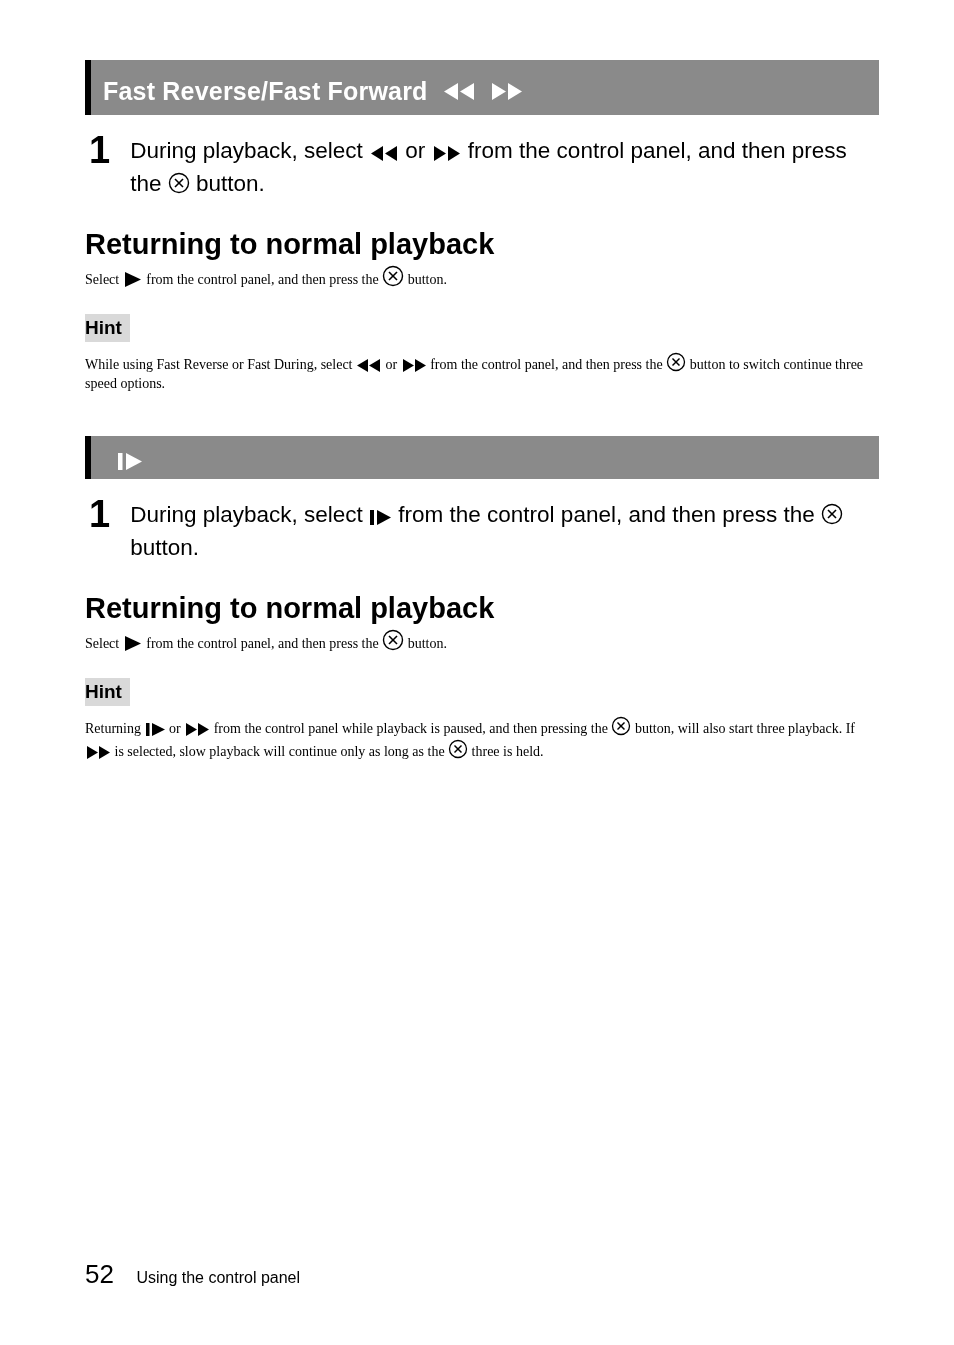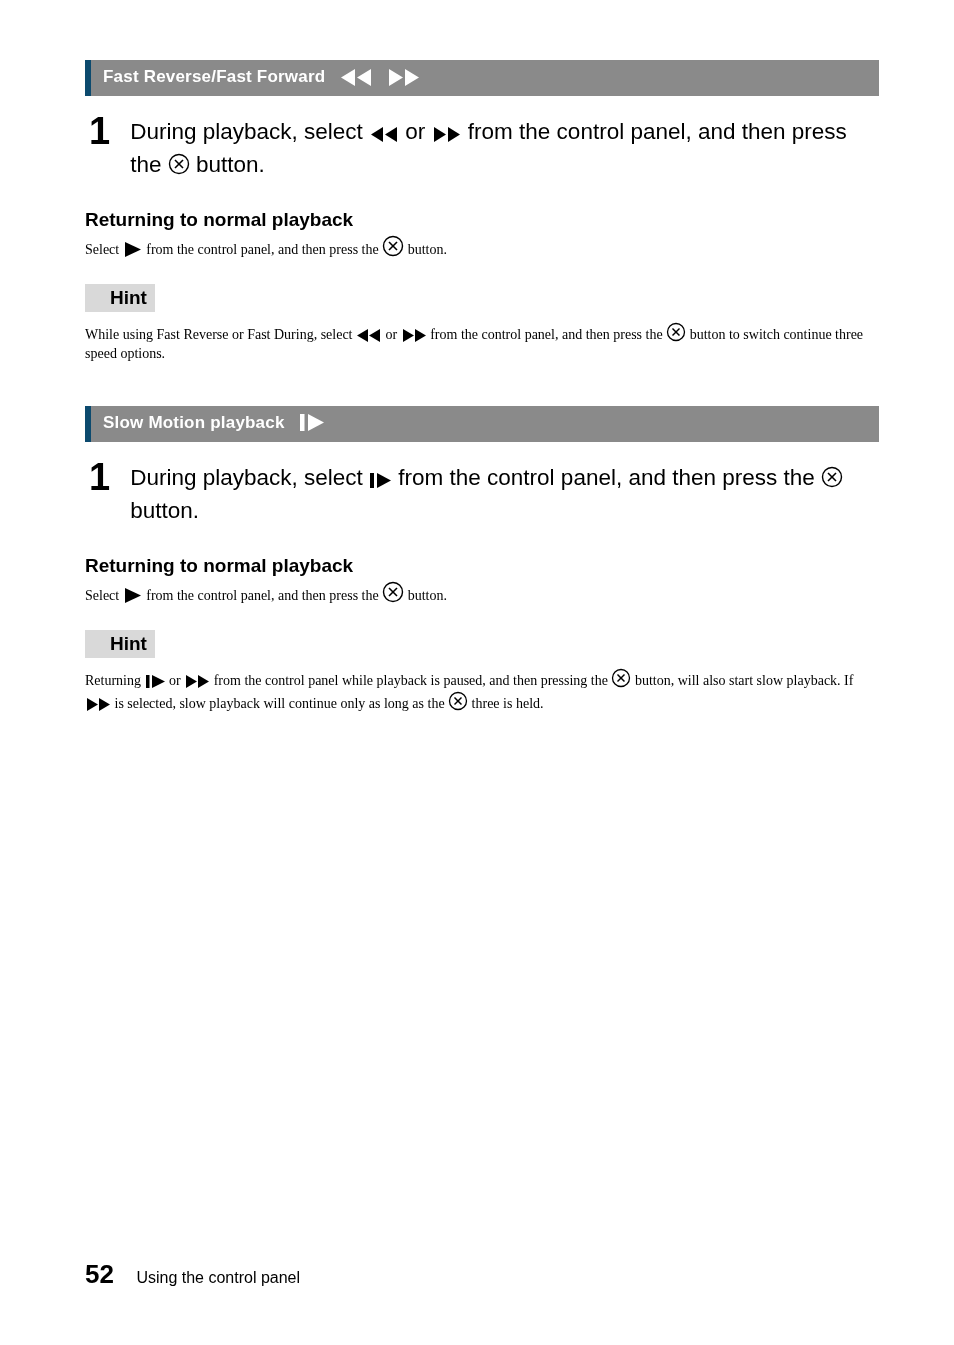--- a/index.html
+++ b/index.html
@@ -8,28 +8,28 @@
     width: 954px;
     height: 1345px;
     background: #fff;
     font-family: "Helvetica Neue", Helvetica, Arial, sans-serif;
     color: #000;
     position: relative;
     padding: 60px 75px 40px 85px;
   }
   .section-header {
     background: #8a8a8a;
-    border-left: 6px solid #0c4a6e;
+    border-left: 6px solid #000000;
     color: #fff;
     font-weight: 800;
-    font-size: 17px;
+    font-size: 25px;
     letter-spacing: 0.2px;
     font-family: Arial, sans-serif;
     font-stretch: condensed;
-    padding: 7px 12px 9px 12px;
+    padding: 17px 12px 9px 12px;
     margin-bottom: 20px;
     display: flex;
     align-items: center;
   }
   .step {
     display: flex;
     align-items: flex-start;
     margin: 14px 0 28px 0;
     padding: 0 4px;
   }
@@ -44,48 +44,48 @@
   .step-body {
     font-family: Arial, Helvetica, sans-serif;
     font-weight: 400;
     font-size: 22.5px;
     line-height: 1.45;
   }
   .subheading {
     font-family: Arial, sans-serif;
     font-stretch: condensed;
     font-weight: 900;
-    font-size: 19px;
+    font-size: 29px;
     letter-spacing: 0px;
     margin: 18px 0 4px 0;
   }
   .body-text {
     font-family: "Times New Roman", Times, serif;
     font-size: 14px;
     line-height: 1.35;
     margin: 2px 0;
   }
   .hint-badge {
     display: inline-block;
     background: #d9d9d9;
     color: #000;
     font-family: Arial, sans-serif;
     font-weight: 700;
     font-size: 19px;
-    padding: 3px 8px 3px 25px;
+    padding: 3px 8px 3px 0;
     margin: 22px 0 8px 0;
   }
   .footer {
     position: absolute;
     bottom: 55px;
     left: 85px;
     font-family: Arial, sans-serif;
   }
   .page-num {
-    font-weight: 700;
+    font-weight: 400;
     font-size: 26px;
     margin-right: 18px;
   }
   .page-caption {
     font-size: 16px;
     font-weight: 400;
   }
   svg.icon { display:inline-block; vertical-align: -2px; }
   svg.icon-mid { display:inline-block; vertical-align: -3px; }
   .gap-below { margin-bottom: 42px; }
@@ -164,21 +164,20 @@
   <svg class="icon-mid" width="20" height="20" viewBox="0 0 20 20">
       <circle cx="10" cy="10" r="8.5" fill="none" stroke="#000" stroke-width="1.3"></circle>
       <line x1="6.5" y1="6.5" x2="13.5" y2="13.5" stroke="#000" stroke-width="1.5"></line>
       <line x1="13.5" y1="6.5" x2="6.5" y2="13.5" stroke="#000" stroke-width="1.5"></line>
     </svg>
   <span>button to switch continue three speed options.</span>
 </p>
 
 
 <div class="section-header">
-  <span>Slow Motion playback</span>
   <span style="width:14px"></span>
   <svg class="icon" width="26" height="17" viewBox="0 0 26 17">
       <rect x="1" y="0" width="4.5" height="17" fill="#fff"></rect>
       <polygon points="9,0 9,17 25,8.5" fill="#fff"></polygon>
     </svg>
 </div>
 
 <div class="step">
   <div class="step-num">1</div>
   <div class="step-body">
@@ -223,21 +222,21 @@
   <svg class="icon-mid" width="26" height="13" viewBox="0 0 26 13">
       <polygon points="2,0 2,13 13,6.5" fill="#000"></polygon>
       <polygon points="14,0 14,13 25,6.5" fill="#000"></polygon>
     </svg>
   <span>from the control panel while playback is paused, and then pressing the</span>
   <svg class="icon-mid" width="20" height="20" viewBox="0 0 20 20">
       <circle cx="10" cy="10" r="8.5" fill="none" stroke="#000" stroke-width="1.3"></circle>
       <line x1="6.5" y1="6.5" x2="13.5" y2="13.5" stroke="#000" stroke-width="1.5"></line>
       <line x1="13.5" y1="6.5" x2="6.5" y2="13.5" stroke="#000" stroke-width="1.5"></line>
     </svg>
-  <span>button, will also start slow playback. If</span>
+  <span>button, will also start three playback. If</span>
   <svg class="icon-mid" width="26" height="13" viewBox="0 0 26 13">
       <polygon points="2,0 2,13 13,6.5" fill="#000"></polygon>
       <polygon points="14,0 14,13 25,6.5" fill="#000"></polygon>
     </svg>
   <span>is selected, slow playback will continue only as long as the</span>
   <svg class="icon-mid" width="20" height="20" viewBox="0 0 20 20">
       <circle cx="10" cy="10" r="8.5" fill="none" stroke="#000" stroke-width="1.3"></circle>
       <line x1="6.5" y1="6.5" x2="13.5" y2="13.5" stroke="#000" stroke-width="1.5"></line>
       <line x1="13.5" y1="6.5" x2="6.5" y2="13.5" stroke="#000" stroke-width="1.5"></line>
     </svg>

